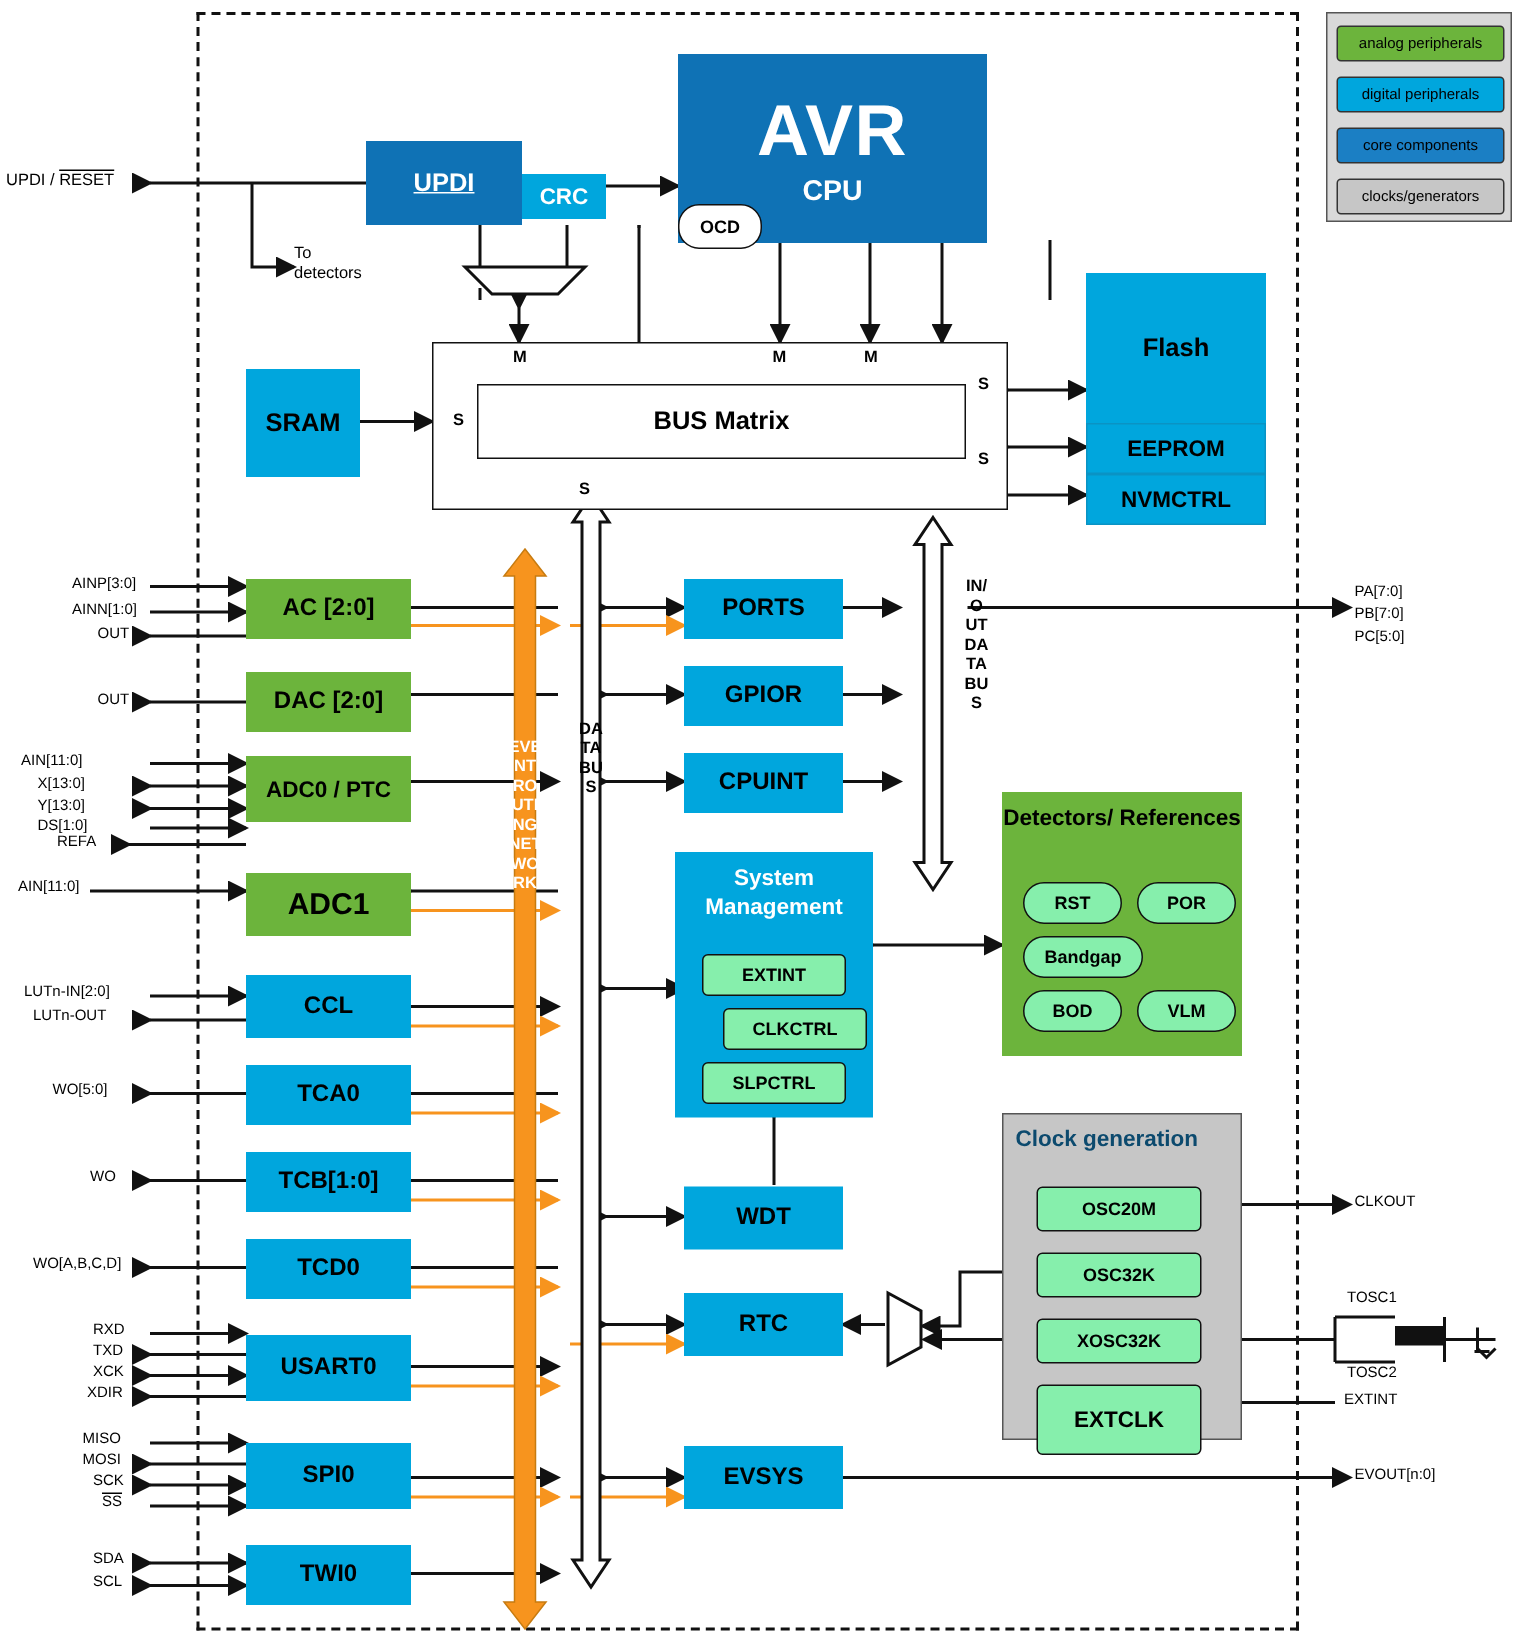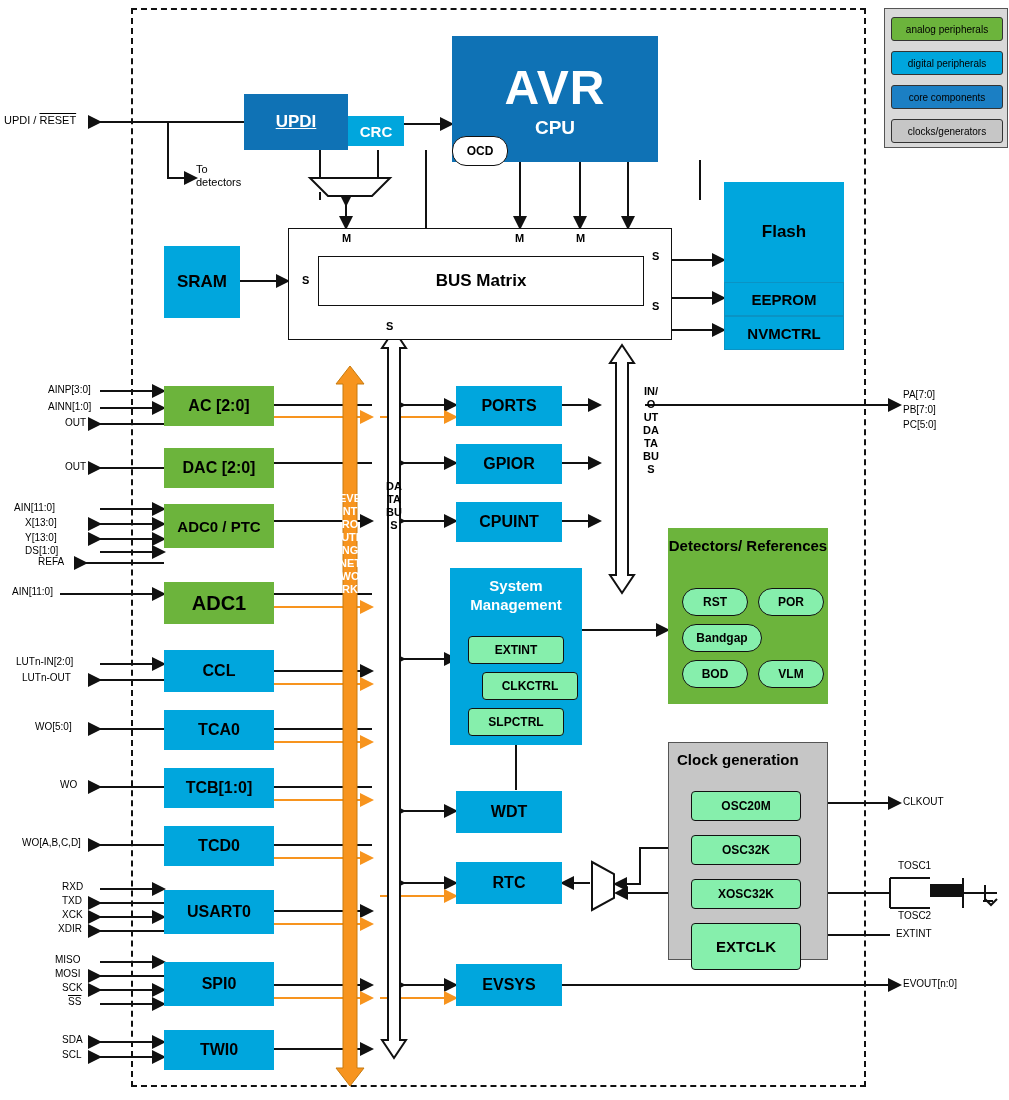--- a/index.html
+++ b/index.html
@@ -260,21 +260,21 @@
   <div class="abs green" style="left:668px;top:528px;width:160px;height:176px;">
     <div class="abs" style="left:0;top:8px;width:160px;text-align:center;font-size:15px;font-weight:bold;color:#000;line-height:20px;">Detectors/ References</div>
     <div class="abs blk white" style="left:14px;top:60px;width:66px;height:28px;border-radius:14px;font-size:12px;">RST</div>
     <div class="abs blk white" style="left:90px;top:60px;width:66px;height:28px;border-radius:14px;font-size:12px;">POR</div>
     <div class="abs blk white" style="left:14px;top:96px;width:80px;height:28px;border-radius:14px;font-size:12px;">Bandgap</div>
     <div class="abs blk white" style="left:14px;top:132px;width:66px;height:28px;border-radius:14px;font-size:12px;">BOD</div>
     <div class="abs blk white" style="left:90px;top:132px;width:66px;height:28px;border-radius:14px;font-size:12px;">VLM</div>
   </div>
 
   <div class="abs grey" style="left:668px;top:742px;width:160px;height:218px;border:1px solid #555;">
-    <div class="abs" style="left:8px;top:8px;width:150px;font-size:15px;font-weight:bold;color:#000000;">Clock generation</div>
+    <div class="abs" style="left:8px;top:8px;width:150px;font-size:15px;font-weight:bold;color:#0c4a6e;">Clock generation</div>
     <div class="abs blk white" style="left:22px;top:48px;width:110px;height:30px;border-radius:4px;font-size:12px;">OSC20M</div>
     <div class="abs blk white" style="left:22px;top:92px;width:110px;height:30px;border-radius:4px;font-size:12px;">OSC32K</div>
     <div class="abs blk white" style="left:22px;top:136px;width:110px;height:30px;border-radius:4px;font-size:12px;">XOSC32K</div>
     <div class="abs blk white" style="left:22px;top:180px;width:110px;height:47px;border-radius:4px;font-size:15px;">EXTCLK</div>
   </div>
 
   <div class="lbl" style="left:4px;top:114px;">
     <span>UPDI / </span><span style="text-decoration:overline;">RESET</span>
   </div>
   <div class="lbl" style="left:196px;top:163px;line-height:13px;">To<br>detectors</div>

